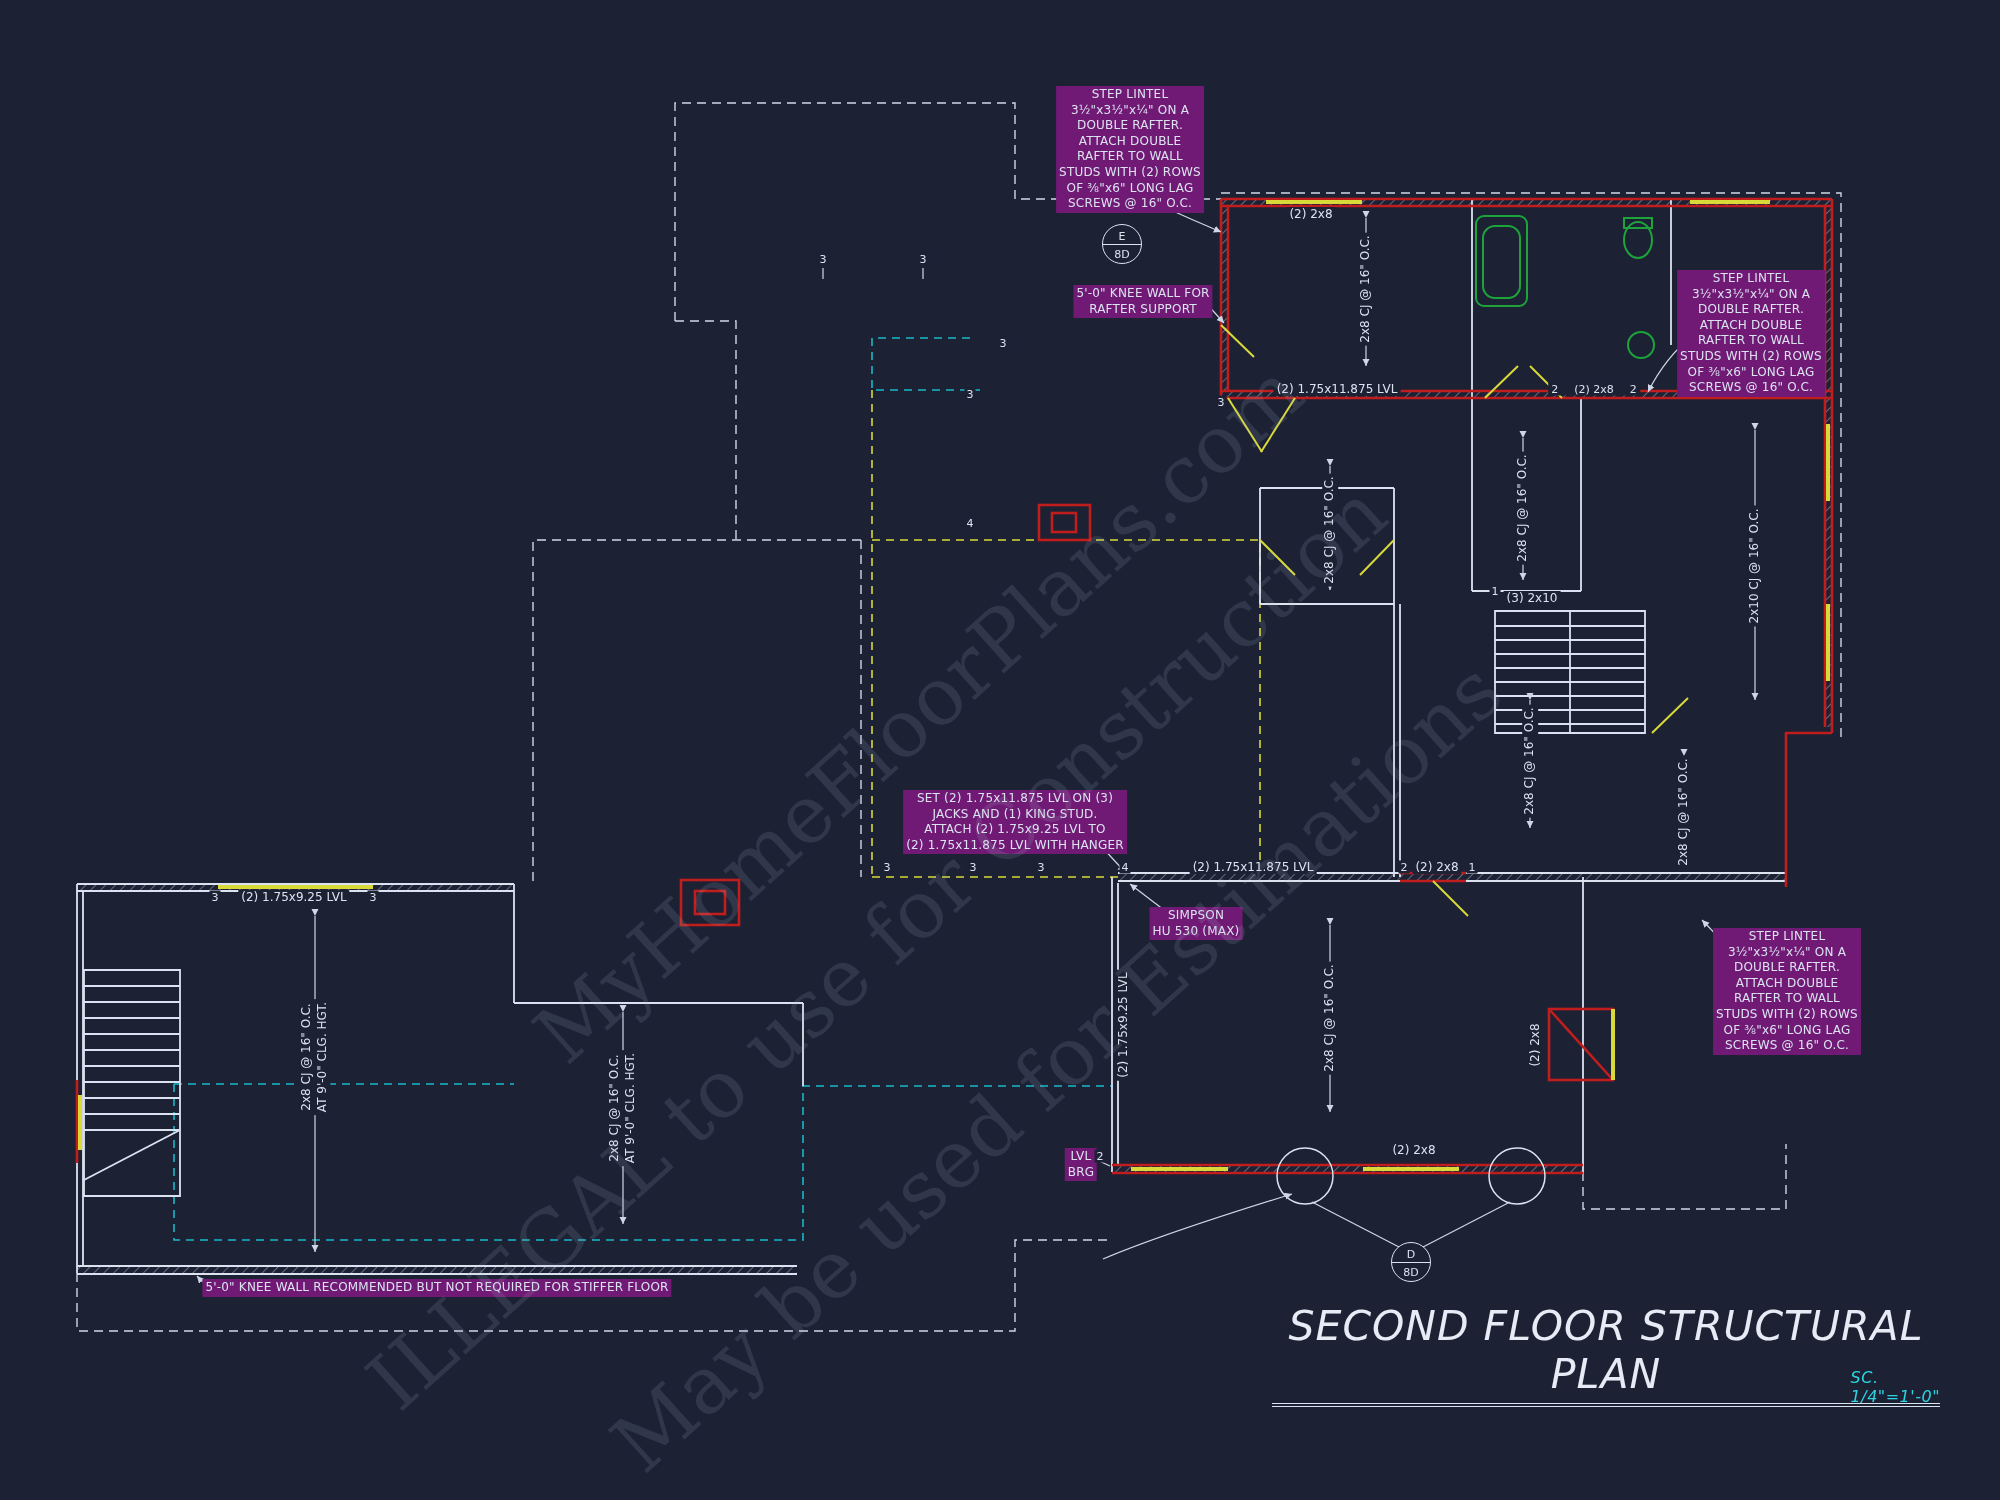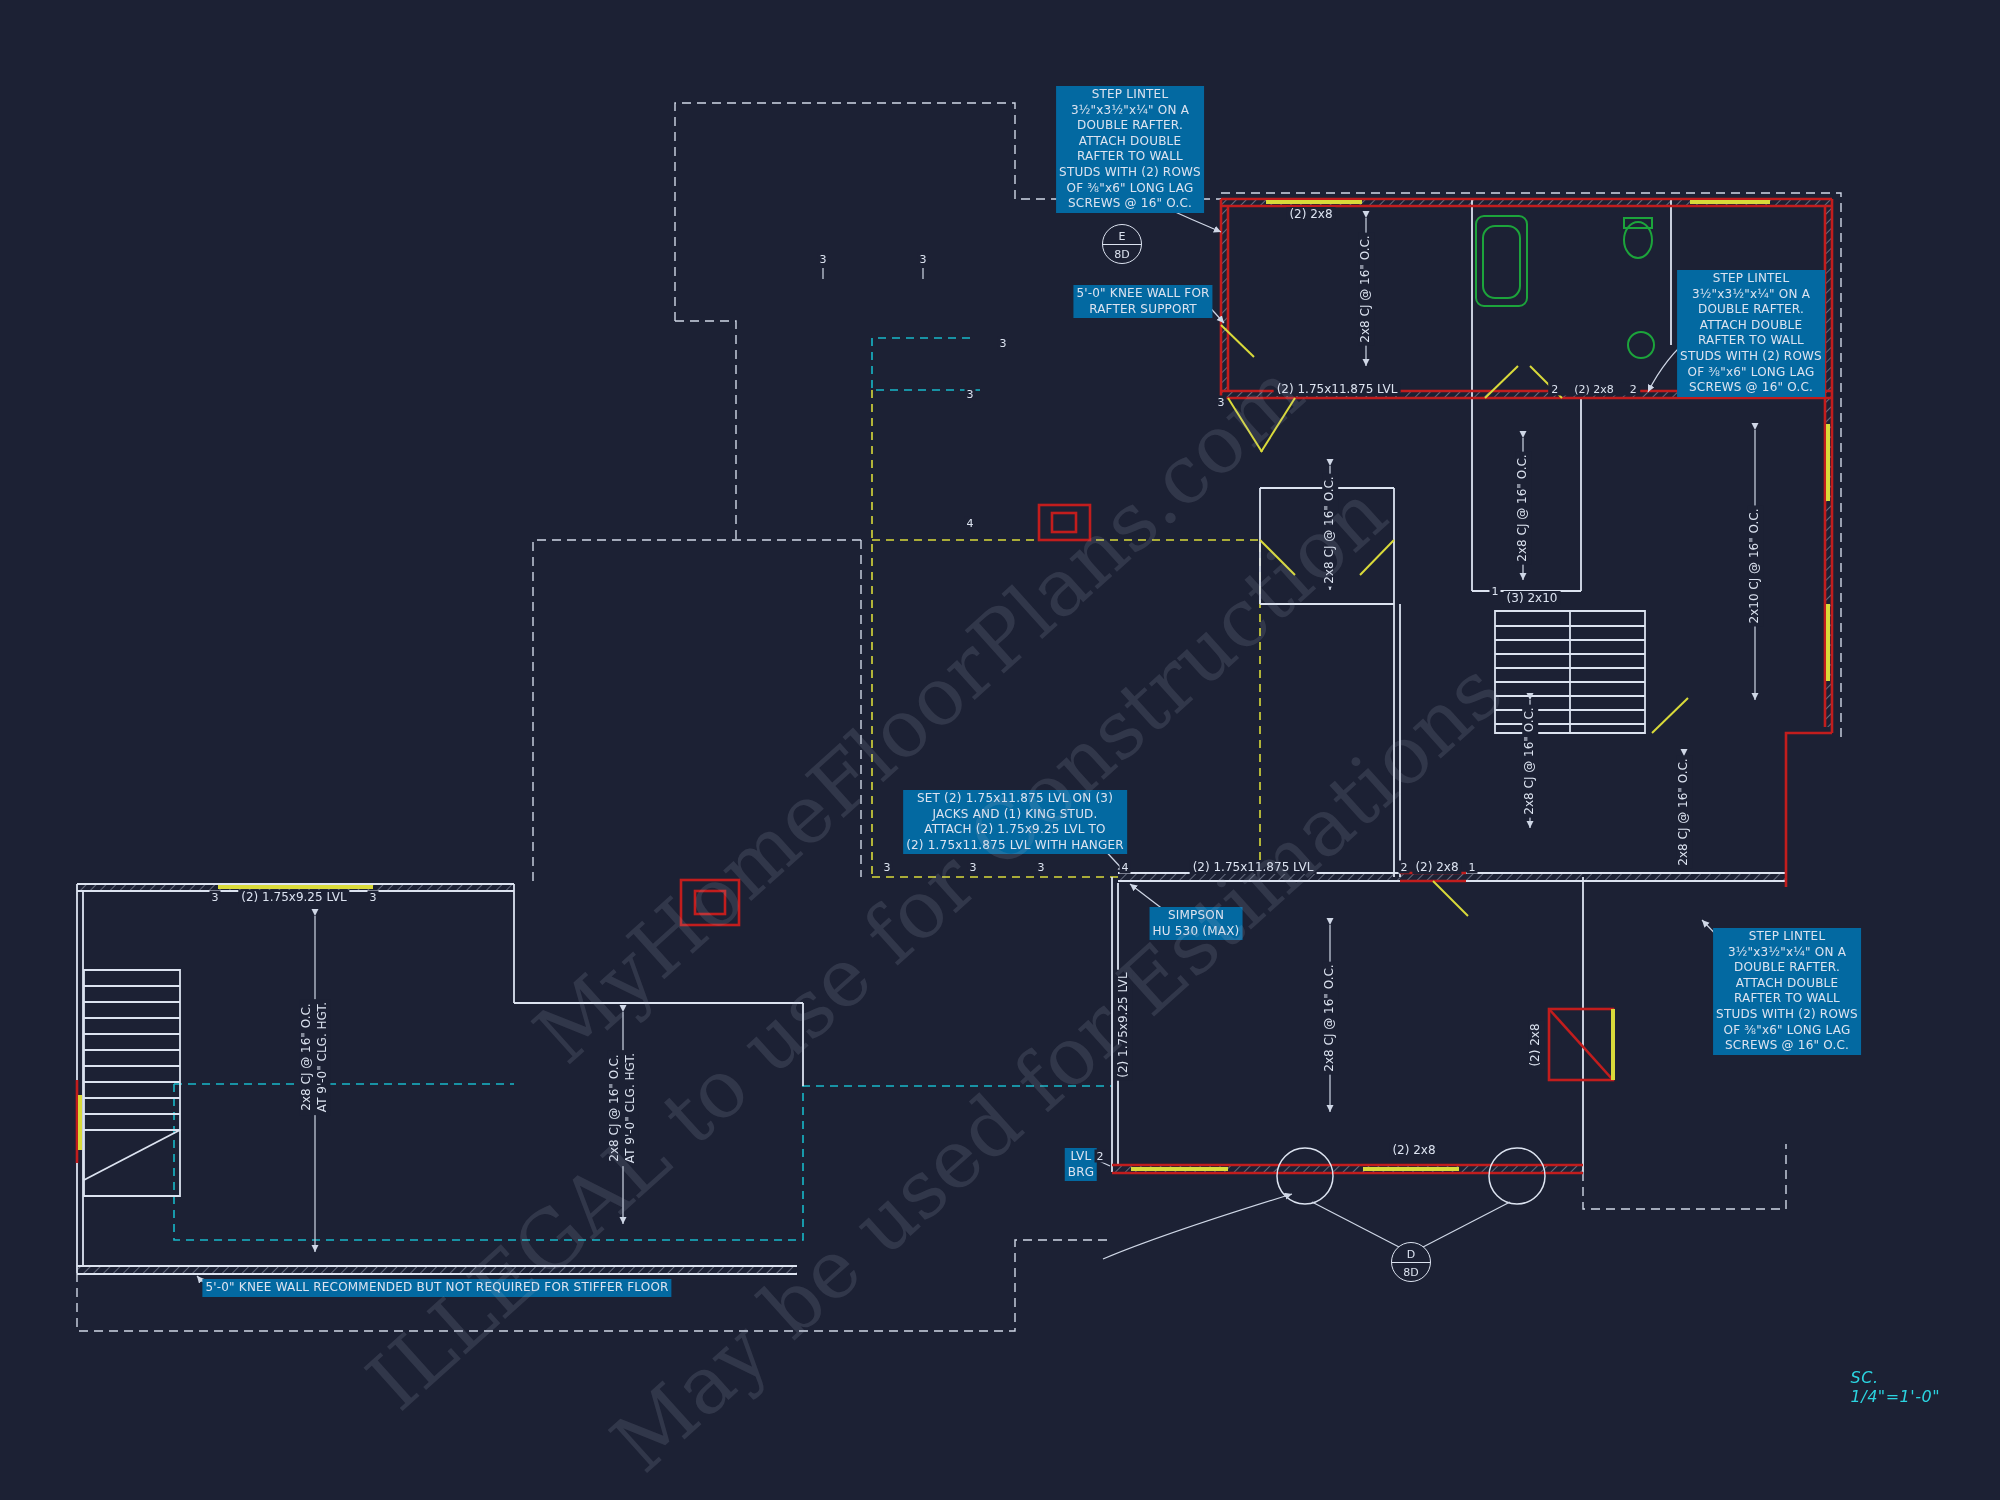--- a/index.html
+++ b/index.html
@@ -20,21 +20,21 @@
   .door path { stroke:#d9da3a; stroke-width:2; fill:none; }
   .gr rect, .gr circle, .gr ellipse, .gr path { stroke:#1ca43b; stroke-width:2; fill:none; }
   .ld path { stroke:#cfd7e6; stroke-width:1.2; fill:none; }
   .ja line { stroke:#cfd7e6; stroke-width:1.2; }
   .cc circle { stroke:#dce3f0; stroke-width:1.5; fill:none; }
 
   
   .note {
     position:absolute; transform:translate(-50%,0);
     color:#dce3f0; font-size:12px; line-height:1.3; letter-spacing:.2px;
-    white-space:pre-line; text-align:center; background:#0369a1; padding:1px 3px;
+    white-space:pre-line; text-align:center; background:#701a75; padding:1px 3px;
   }
   .lab {
     position:absolute; transform:translate(-50%,-50%);
     color:#dce3f0; font-size:12px; white-space:nowrap; background:#1c2134; padding:0 3px;
   }
   .vlab {
     position:absolute; transform:translate(-50%,-50%) rotate(-90deg);
     color:#dce3f0; font-size:12px; white-space:pre-line; text-align:center;
     line-height:1.3; background:#1c2134; padding:0 3px;
   }
@@ -315,15 +315,16 @@
   </div>
   <div class="cmark" style="left:1411px; top:1262px">
     <span class="t">D</span>
     <span class="b">8D</span>
   </div>
 
   <div class="wm" style="left:919px;  top:713px">MyHomeFloorPlans.com</div>
   <div class="wm" style="left:877px;  top:947px">ILLEGAL to use for Construction</div>
   <div class="wm" style="left:1057px; top:1067px">May be used for Estimations</div>
 
+  <div class="title">SECOND FLOOR STRUCTURAL PLAN</div>
   <div class="scale">SC. 1/4"=1'-0"</div>
 
 </div>
 
 </body></html>

